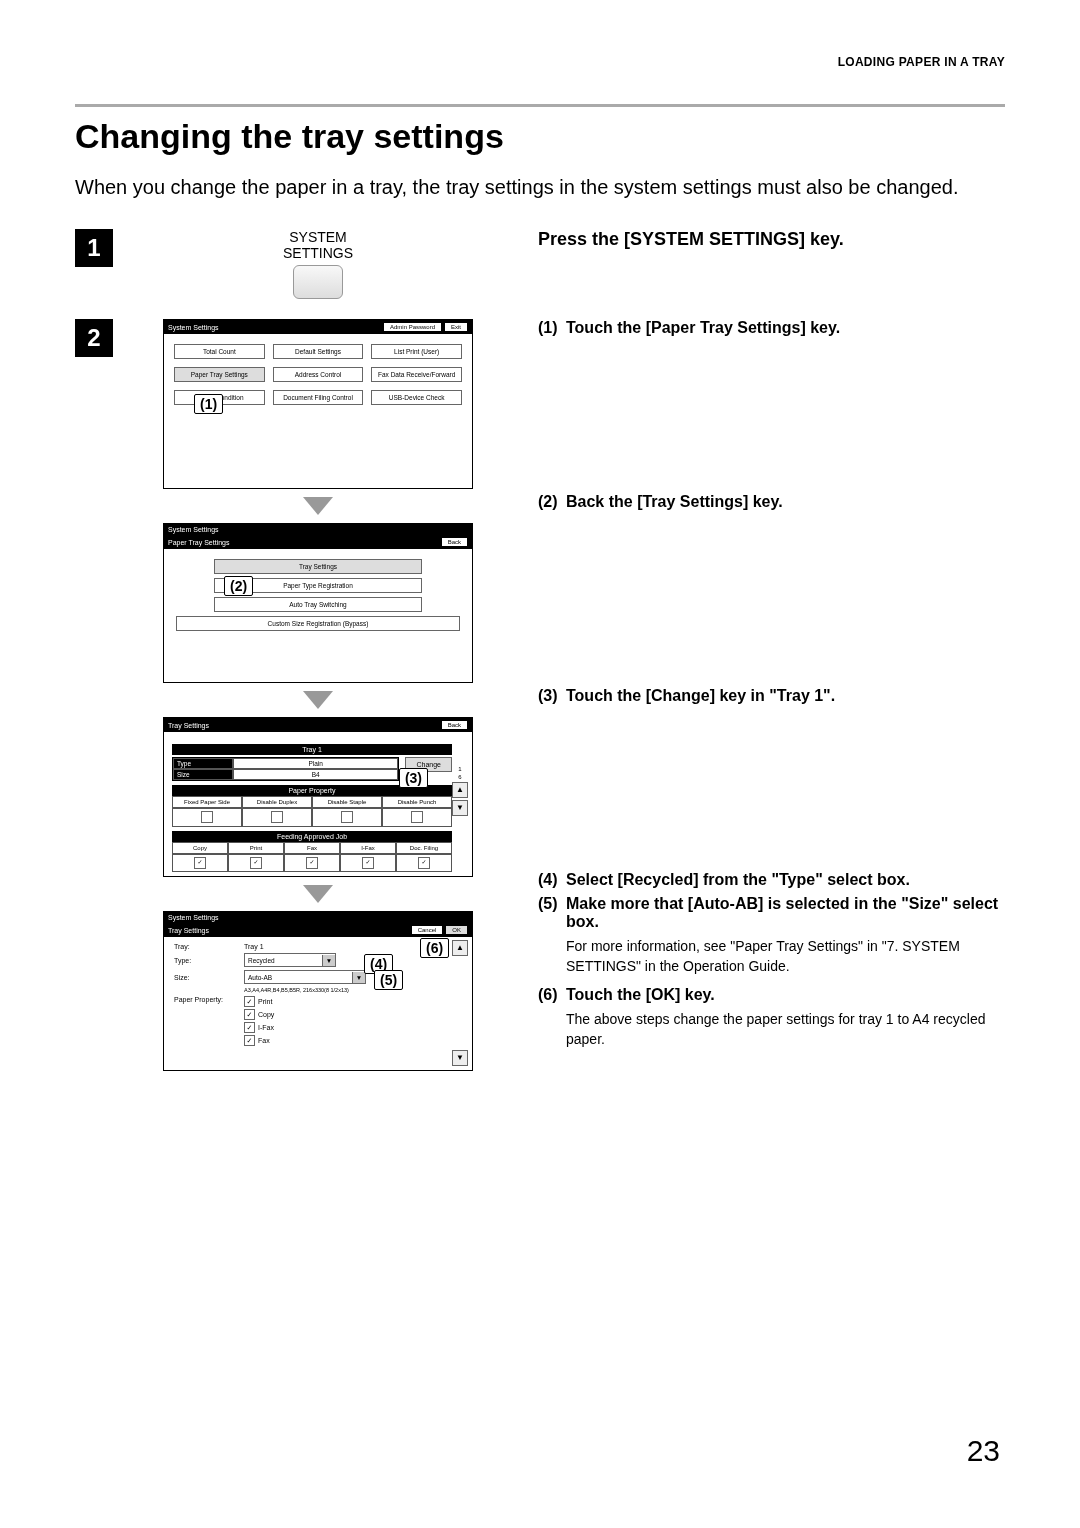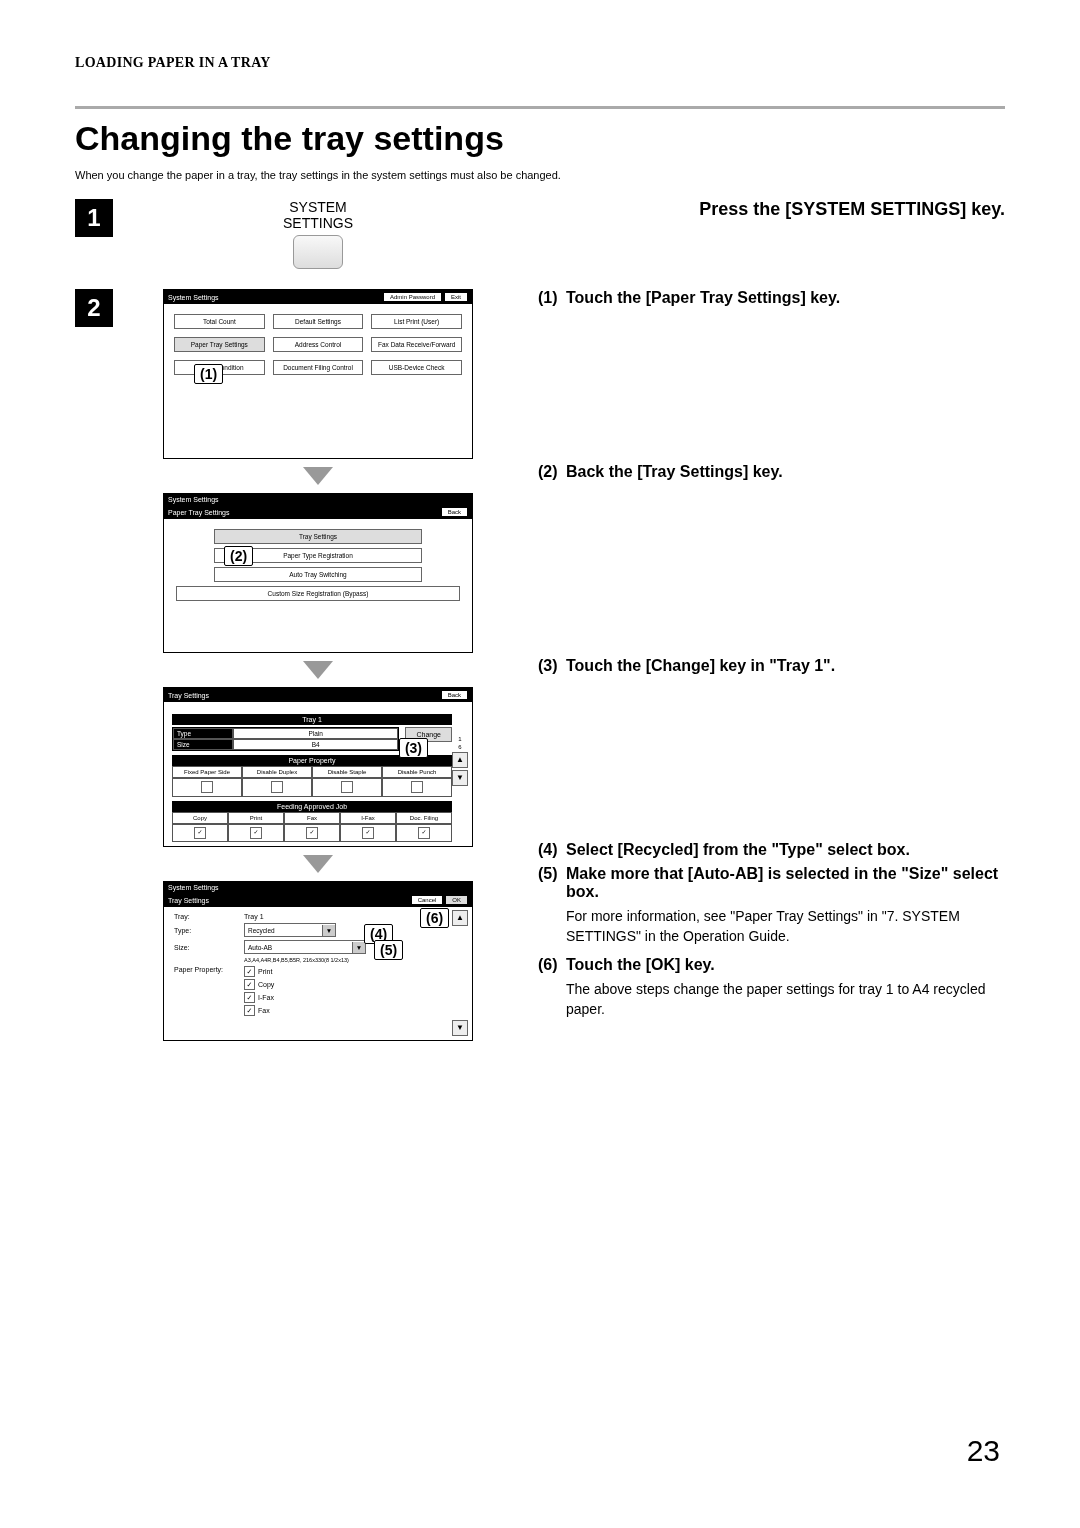--- a/index.html
+++ b/index.html
@@ -1,27 +1,27 @@
 <!DOCTYPE html>
 <html><head>
 <meta charset="utf-8">
 <style>
   body { margin:0; padding:0; font-family: Arial, Helvetica, sans-serif; background:#fff; color:#000; }
   .page { width:1080px; height:1528px; margin:0 auto; position:relative; box-sizing:border-box; padding:55px 75px 40px 75px; }
   .header-line { border-top:3px solid #aaa; margin-bottom:10px; }
-  .header-text { font-size:14px; font-weight:bold; letter-spacing:0.3px; margin-bottom:35px;font-family:Liberation Serif, serif; }
+  .header-text { text-align:right; font-size:12px; font-weight:bold; letter-spacing:0.3px; margin-bottom:35px; }
   h1 { font-size:34px; margin:0 0 10px 0; font-weight:bold; }
-  .intro { font-size:11px; margin-bottom:18px; }
+  .intro { font-size:20px; margin-bottom:30px; }
   .page-num { position:absolute; bottom:60px; right:80px; font-size:30px; font-weight:normal; }
 
   .step-row { display:flex; align-items:flex-start; margin-bottom:20px; }
   .step-num { width:38px; height:38px; background:#000; color:#fff; font-size:24px; font-weight:bold; display:flex; align-items:center; justify-content:center; margin-right:15px; flex-shrink:0; }
   .left-col { width:380px; flex-shrink:0; display:flex; flex-direction:column; align-items:center; }
   .right-col { flex:1; padding-left:30px; }
-  .right-title { font-size:18px; font-weight:bold; margin:0 0 10px 0;text-align:right; }
+  .right-title { font-size:18px; font-weight:bold; margin:0 0 10px 0; }
   .sub-item { display:flex; margin-bottom:6px; }
   .sub-num { font-weight:bold; width:28px; flex-shrink:0; }
   .sub-text { font-weight:bold; flex:1; }
   .sub-note { font-size:14px; font-weight:normal; margin-left:28px; line-height:1.4; margin-top:2px; margin-bottom:10px; }
 
   .arrow-down { width:0; height:0; border-left:15px solid transparent; border-right:15px solid transparent; border-top:18px solid #999; margin:8px auto; }
 
   
   .screen { border:1px solid #000; background:#fff; width:310px; font-size:7px; position:relative; box-sizing:border-box; }
   .screen .titlebar { background:#000; color:#fff; padding:2px 4px; display:flex; justify-content:space-between; align-items:center; }

